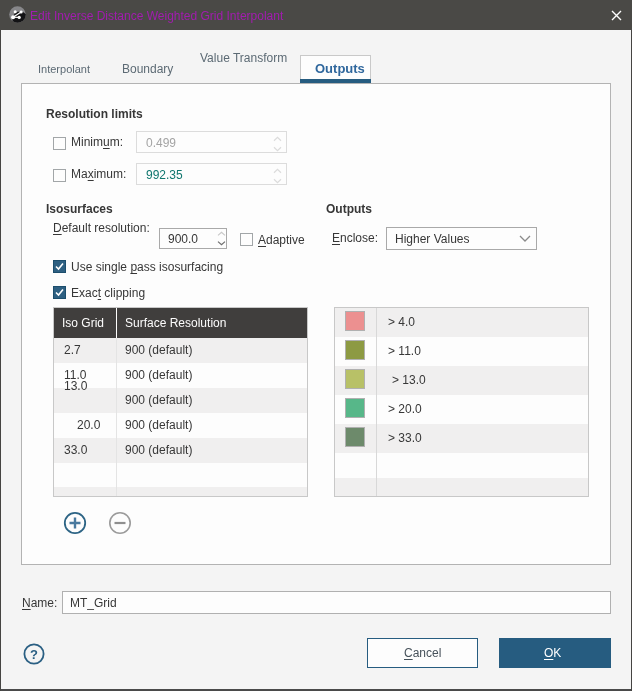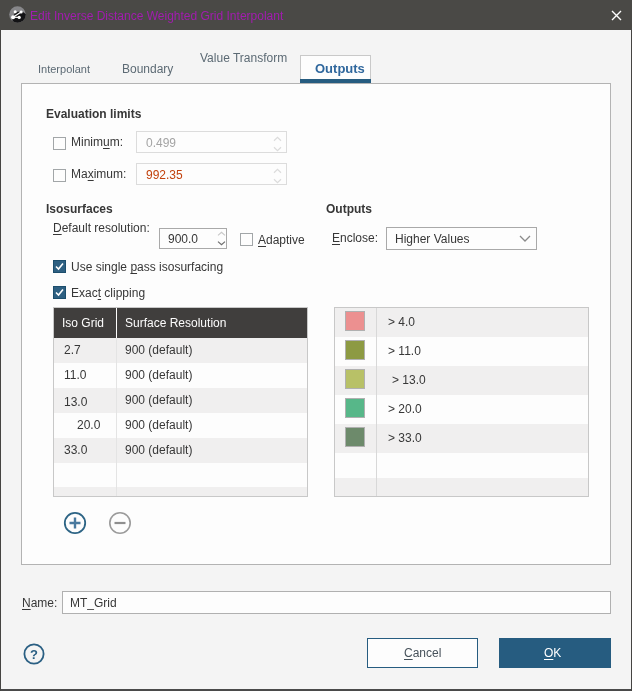--- a/index.html
+++ b/index.html
@@ -39,35 +39,35 @@
 
 <div class="abs" style="left:300px;top:55px;width:71px;height:28px;background:#fdfdfd;border:1px solid #c9c9c9;border-bottom:none"></div>
 <div class="abs" style="left:300px;top:79px;width:71px;height:4px;background:#265c80"></div>
 <div class="t" style="left:38px;top:63px;color:#5c6a74;font-size:11px">Interpolant</div>
 <div class="t" style="left:122px;top:63px;color:#5c6a74;font-size:12px">Boundary</div>
 <div class="t" style="left:200px;top:52px;color:#5c6a74;font-size:12px">Value Transform</div>
 <div class="t bold" style="left:315px;top:63px;color:#2f679d;font-size:13px">Outputs</div>
 
 <div class="panel"></div>
 
-<div class="t bold" style="left:46px;top:108px">Evaluation limits</div>
+<div class="t bold" style="left:46px;top:108px">Resolution limits</div>
 
 <div class="cb" style="left:53px;top:137px"></div>
 <div class="t" style="left:71px;top:136px">Minim<u>u</u>m:</div>
 <div class="spin" style="left:136px;top:131px;width:151px;height:22px"></div>
 <div class="t" style="left:146px;top:137px;color:#a4a4a4">0.499</div>
 <svg class="abs" style="left:273px;top:136px" width="9" height="16" viewBox="0 0 9 16">
   <path d="M1 4.7 L4.5 1.4 L8 4.7" stroke="#dcdcdc" stroke-width="1.2" fill="none"></path>
   <path d="M1 11.3 L4.5 14.6 L8 11.3" stroke="#dcdcdc" stroke-width="1.2" fill="none"></path>
 </svg>
 
 <div class="cb" style="left:53px;top:169px"></div>
 <div class="t" style="left:71px;top:168px">Ma<u>x</u>imum:</div>
 <div class="spin" style="left:136px;top:163px;width:151px;height:22px"></div>
-<div class="t" style="left:146px;top:169px;color:#c2410c">992.35</div>
+<div class="t" style="left:146px;top:169px;color:#0f766e">992.35</div>
 <svg class="abs" style="left:273px;top:168px" width="9" height="16" viewBox="0 0 9 16">
   <path d="M1 4.7 L4.5 1.4 L8 4.7" stroke="#dcdcdc" stroke-width="1.2" fill="none"></path>
   <path d="M1 11.3 L4.5 14.6 L8 11.3" stroke="#dcdcdc" stroke-width="1.2" fill="none"></path>
 </svg>
 
 <div class="t bold" style="left:46px;top:203px">Isosurfaces</div>
 <div class="t bold" style="left:326px;top:203px">Outputs</div>
 
 <div class="t" style="left:53px;top:222px"><u>D</u>efault resolution:</div>
 <div class="spin" style="left:159px;top:228px;width:68px;height:21px;border-color:#a9a9a9"></div>
@@ -105,21 +105,21 @@
   <div style="position:absolute;left:0;top:130px;width:253px;height:25px;background:#f0efef"></div>
   <div style="position:absolute;left:0;top:179px;width:253px;height:9px;background:#f0efef"></div>
   <div style="position:absolute;left:62px;top:30px;width:1px;height:158px;background:#e4e4e4"></div>
 </div>
 <div class="t" style="left:62px;top:317px;color:#fdfdfd">Iso Grid</div>
 <div class="t" style="left:125px;top:317px;color:#fdfdfd">Surface Resolution</div>
 <div class="t" style="left:64px;top:344px">2.7</div>
 <div class="t" style="left:125px;top:344px">900 (default)</div>
 <div class="t" style="left:64px;top:369px">11.0</div>
 <div class="t" style="left:125px;top:369px">900 (default)</div>
-<div class="t" style="left:64px;top:396px">13.0</div>
+<div class="t" style="left:64px;top:380px">13.0</div>
 <div class="t" style="left:125px;top:394px">900 (default)</div>
 <div class="t" style="left:77px;top:419px">20.0</div>
 <div class="t" style="left:125px;top:419px">900 (default)</div>
 <div class="t" style="left:64px;top:444px">33.0</div>
 <div class="t" style="left:125px;top:444px">900 (default)</div>
 
 <div class="abs" style="left:334px;top:307px;width:255px;height:190px;border:1px solid #c8c8c8;background:#fdfdfd">
   <div style="position:absolute;left:0;top:0;width:253px;height:29px;background:#f0efef"></div>
   <div style="position:absolute;left:0;top:58px;width:253px;height:29px;background:#f0efef"></div>
   <div style="position:absolute;left:0;top:116px;width:253px;height:29px;background:#f0efef"></div>

